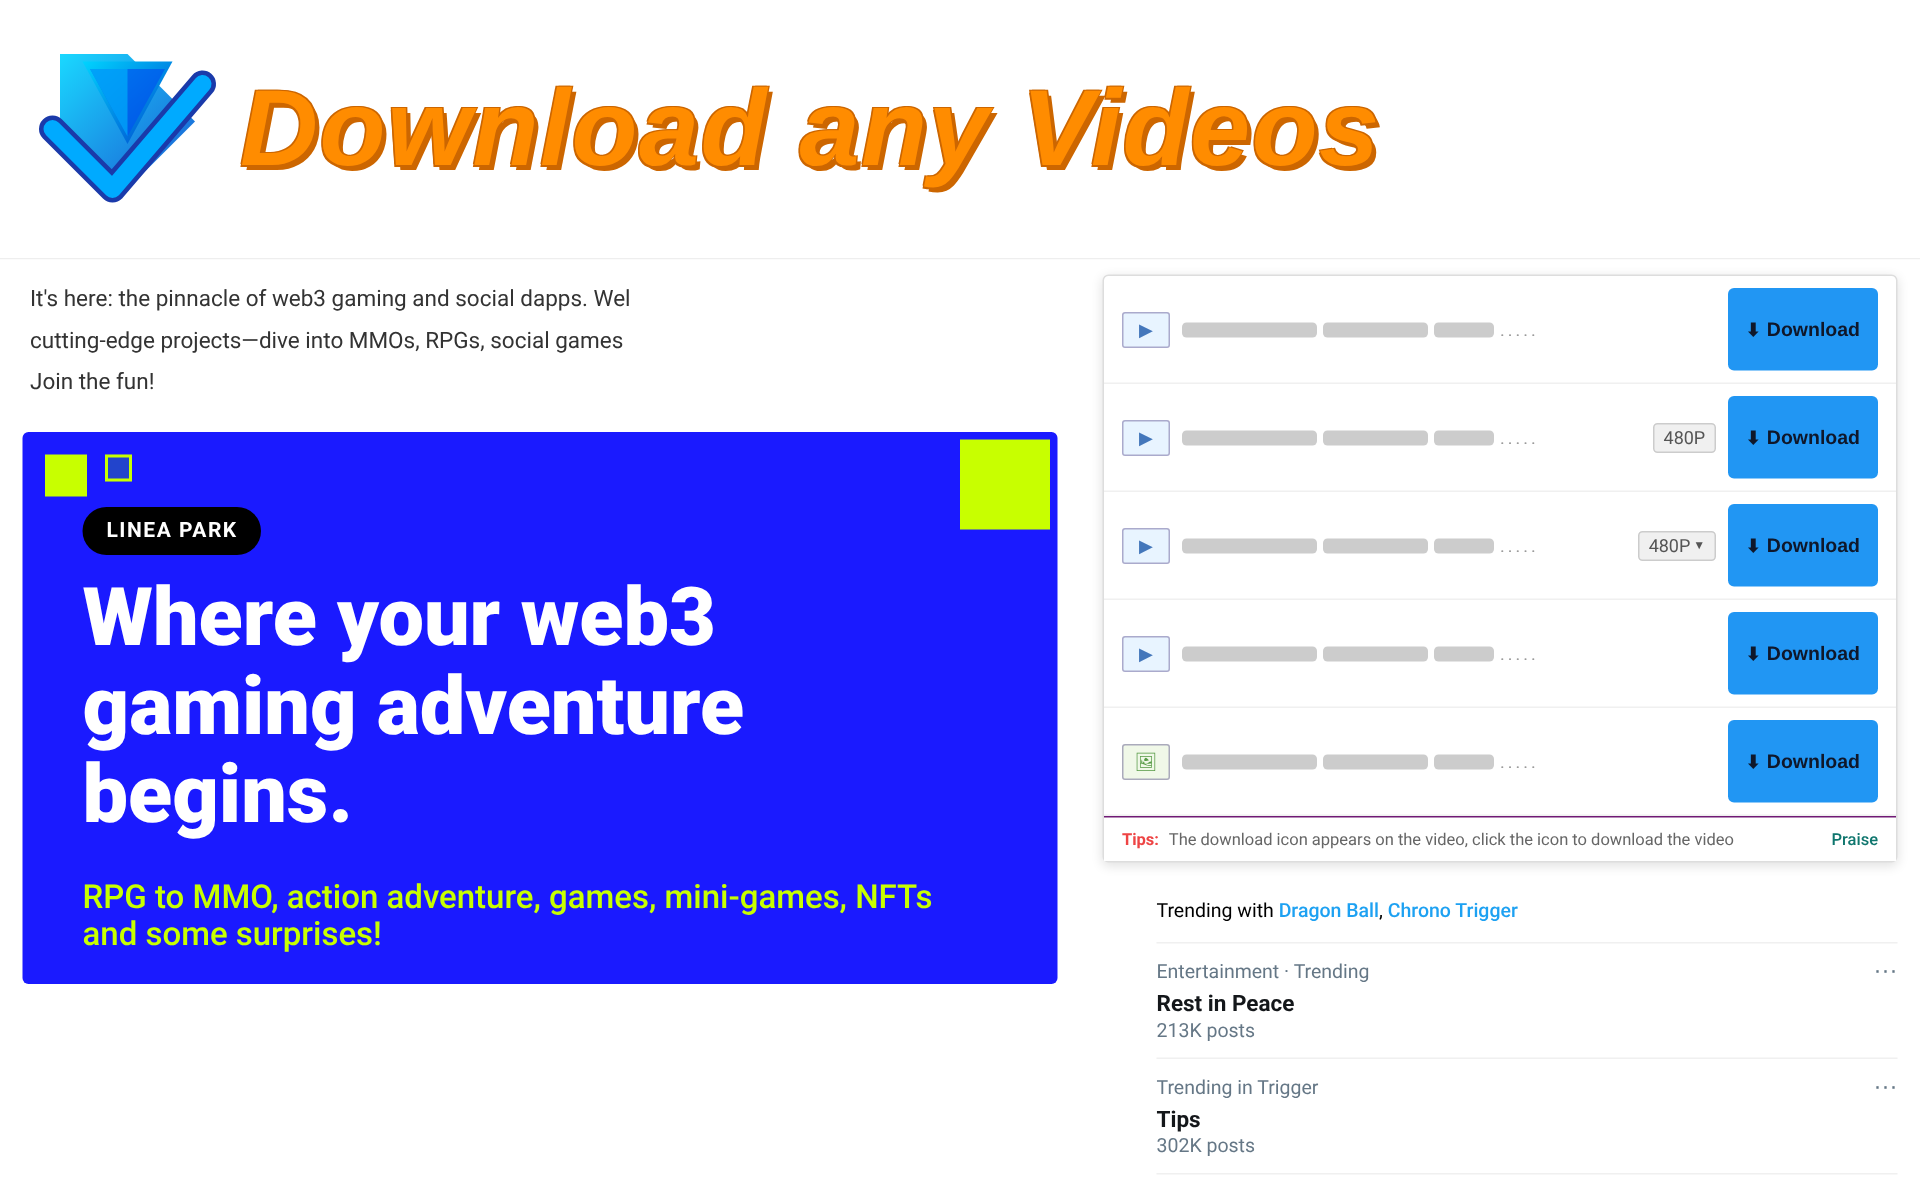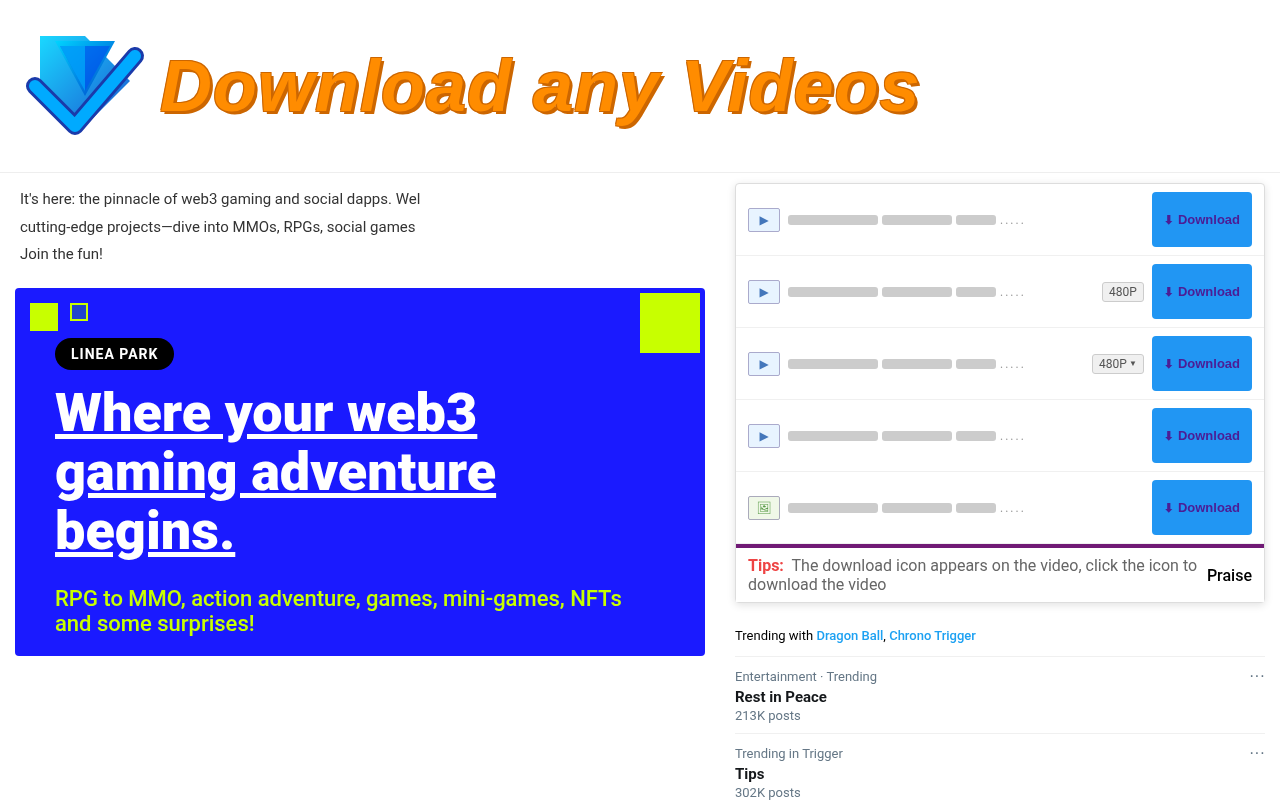--- a/index.html
+++ b/index.html
@@ -90,21 +90,20 @@
 
     #promo-heading {
       position: absolute;
       top: 95px;
       left: 40px;
       color: #fff;
       font-size: 54px;
       font-weight: 900;
       line-height: 1.1;
       max-width: 560px;
-      text-decoration: underline;
     }
 
     #promo-subtext {
       position: absolute;
       bottom: 20px;
       left: 40px;
       color: #c8ff00;
       font-size: 22px;
       font-weight: 500;
       max-width: 600px;
@@ -242,71 +241,72 @@
       cursor: pointer;
     }
 
     .quality-badge-dropdown::after {
       content: '▼';
       font-size: 8px;
     }
 
     .download-btn {
       background: #2196f3;
-      color: #4c1d95;
+      color: #0f172a;
       border: none;
       border-radius: 4px;
       padding: 20px 12px;
       font-size: 13px;
       font-weight: 600;
       cursor: pointer;
       white-space: nowrap;
       display: flex;
       align-items: center;
       gap: 4px;
     }
 
     .download-btn::before {
       content: '⬇';
       font-size: 12px;
     }
 
     .tips-bar {
       padding: 8px 12px;
       background: #fff;
-      border-top: 4px solid #701a75;
-      font-size: 16px;
+      border-top: 1px solid #701a75;
+      font-size: 11px;
       color: #666;
       display: flex;
       align-items: center;
       justify-content: space-between;
     }
 
     .tips-label {
       color: #e44;
       font-weight: 700;
       margin-right: 4px;
     }
 
     .praise-link {
-      color: #000000;
+      color: #0f766e;
       text-decoration: none;
       font-weight: 500;
       text-align: center;
     }
 
     
     #trending-section {
       padding: 5px 15px;
       flex: 1;
     }
 
     .trending-item {
       padding: 10px 0;
       border-bottom: 1px solid #f0f0f0;
+      margin-left: 36px;
     }
 
     .trending-meta {
       font-size: 13px;
       color: #657786;
       margin-bottom: 3px;
       display: flex;
       align-items: center;
       justify-content: space-between;
     }

